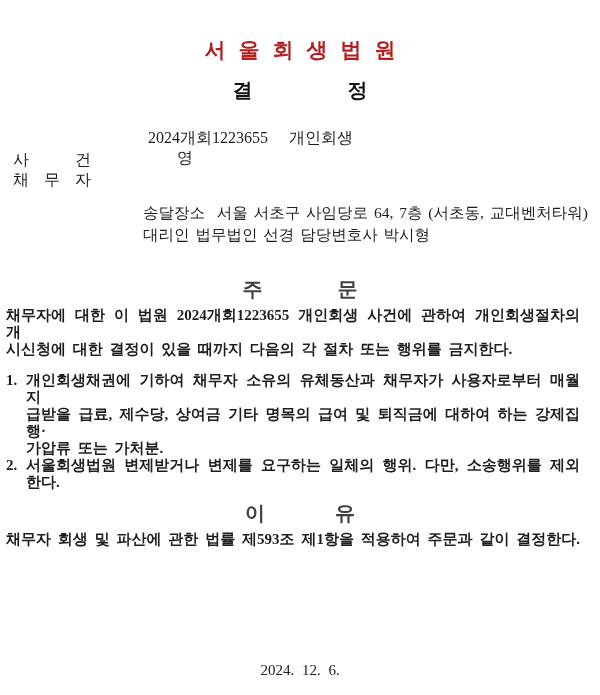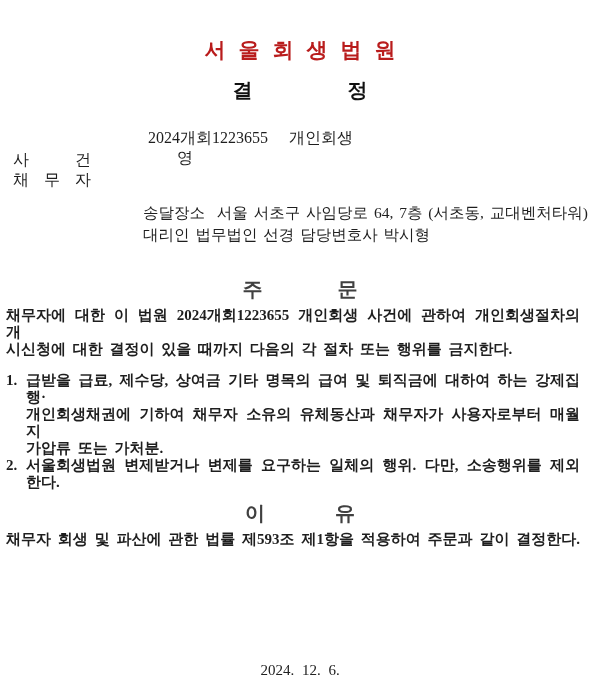--- a/index.html
+++ b/index.html
@@ -118,22 +118,22 @@
   <div class="section-heading h-jumun">주문</div>
 
   <div class="body-block order-intro">
     <div class="jl">채무자에 대한 이 법원 2024개회1223655 개인회생 사건에 관하여 개인회생절차의 개</div>
     <div>시신청에 대한 결정이 있을 때까지 다음의 각 절차 또는 행위를 금지한다.</div>
   </div>
 
   <div class="body-block order-list">
     <div class="list-item">
       <span class="item-num">1.</span>
+      <div class="jl">개인회생채권에 기하여 채무자 소유의 유체동산과 채무자가 사용자로부터 매월 지</div>
       <div class="jl">급받을 급료, 제수당, 상여금 기타 명목의 급여 및 퇴직금에 대하여 하는 강제집행·</div>
-      <div class="jl">개인회생채권에 기하여 채무자 소유의 유체동산과 채무자가 사용자로부터 매월 지</div>
       <div>가압류 또는 가처분.</div>
     </div>
     <div class="list-item">
       <span class="item-num">2.</span>
       <div class="jl">서울회생법원 변제받거나 변제를 요구하는 일체의 행위. 다만, 소송행위를 제외</div>
       <div>한다.</div>
     </div>
   </div>
 
   <div class="section-heading h-iyu">이유</div>

